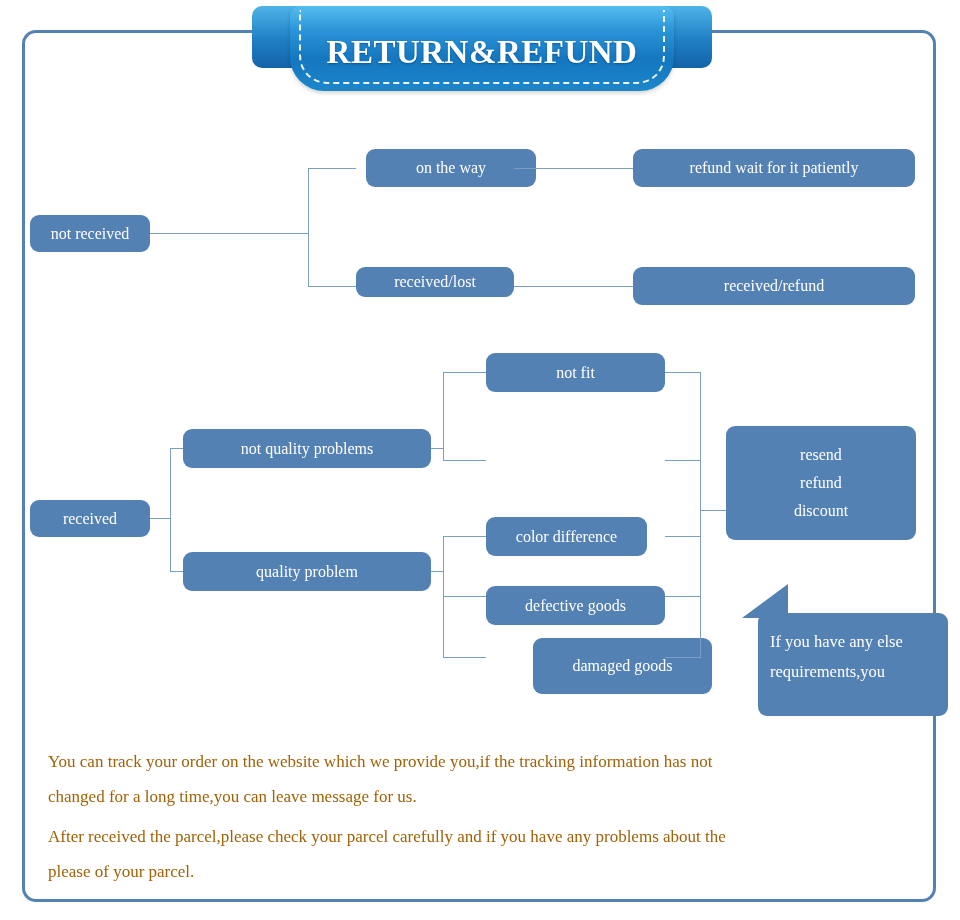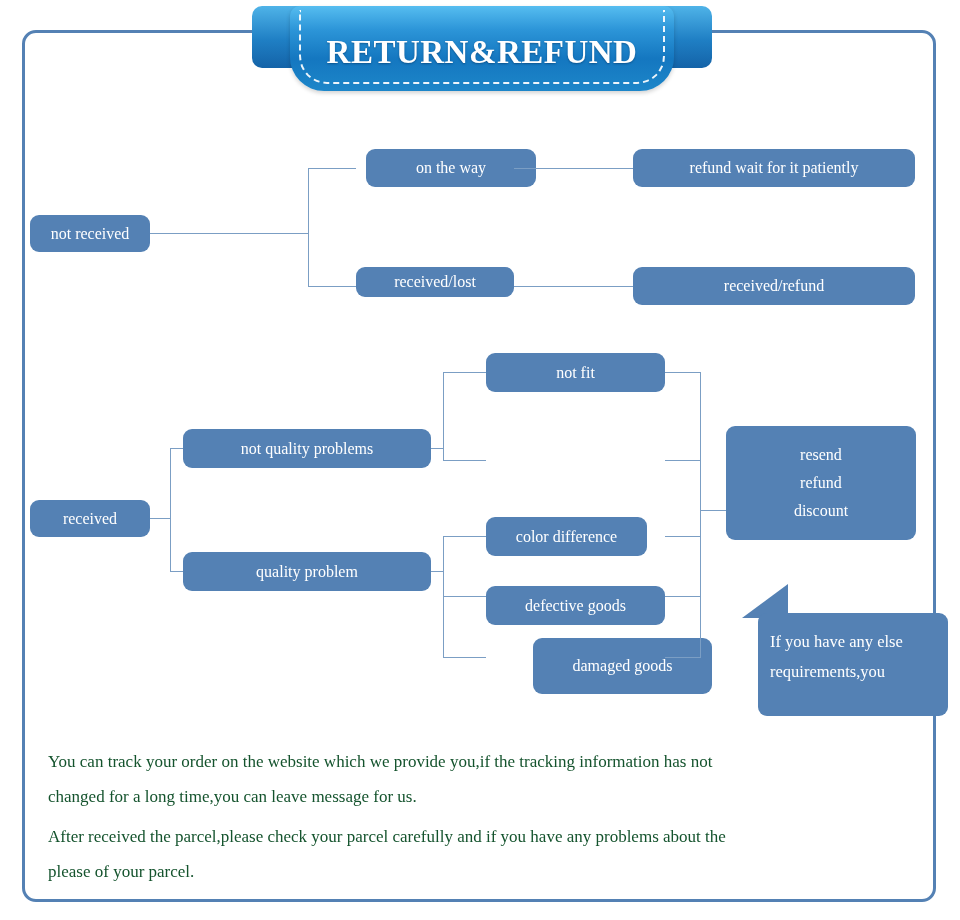--- a/index.html
+++ b/index.html
@@ -103,21 +103,21 @@
   }
   .bubble-tail{
     position:absolute;
     width:0;height:0;
     border-style:solid;
   }
 
   
   .note{
     position:absolute;
-    color:#14532d;
+    color:#a16207;
     font-size:17px;
     line-height:2.05;
     font-family:"Liberation Serif", serif;
   }
 </style>
 </head>
 <body>
 
 <div id="stage">
 

